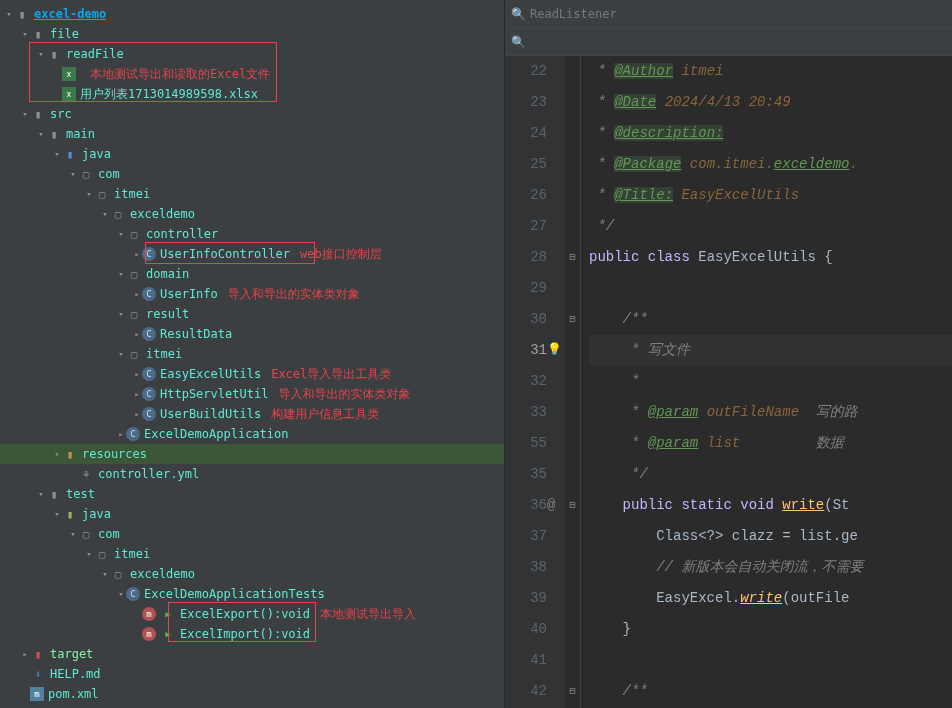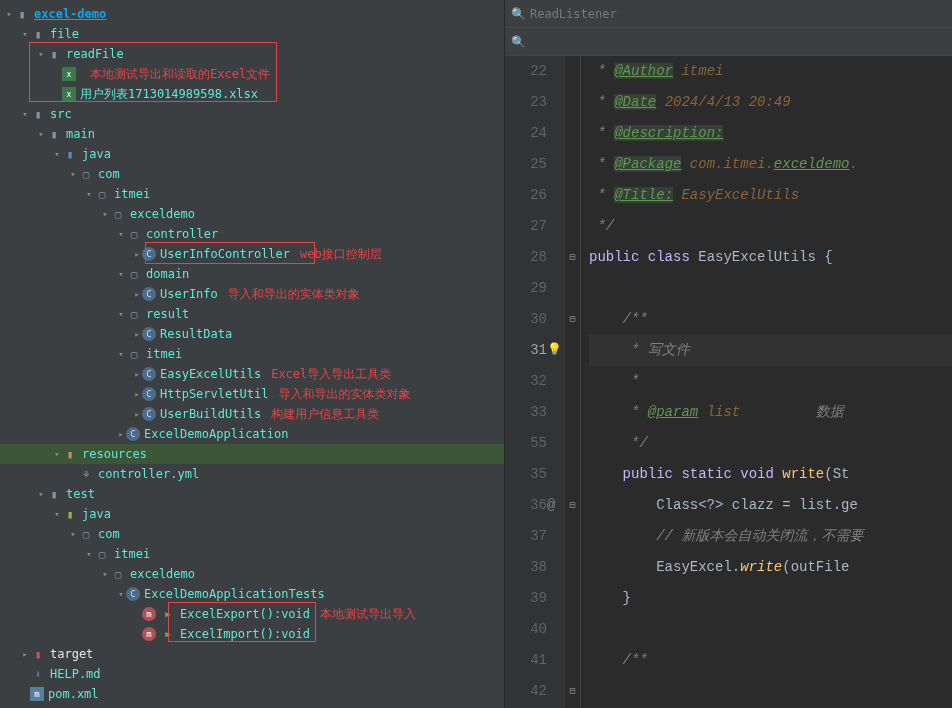--- a/index.html
+++ b/index.html
@@ -78,21 +78,21 @@
   background: #b05154;
   color: #fff;
   border-radius: 8px;
   width: 14px;
   height: 14px;
   font-size: 9px;
 }
 .pkg-icon { color: #87939a; }
 .label { color: #5eead4; }
 .label.bold { font-weight: bold; color: #0ea5e9; text-decoration: underline; }
-.label.muted { color: #e5e5e5; }
+.label.muted { color: #86efac; }
 .annotation {
   color: #e8434a;
   margin-left: 10px;
   font-size: 12px;
 }
 .redbox {
   border: 1px solid #e8434a;
   position: absolute;
   pointer-events: none;
 }
@@ -140,21 +140,21 @@
   overflow: hidden;
 }
 .code-line { height: 31px; white-space: pre; }
 .code-line.current { background: #323232; }
 .c-comment { color: #808080; font-style: italic; }
 .c-tag { color: #629755; font-style: italic; text-decoration: underline; }
 .c-tag-bg { background: #344134; }
 .c-tagtxt { color: #8a653b; font-style: italic; }
 .c-key { color: #c4b5fd; }
 .c-ident { color: #a9b7c6; }
-.c-method { color: #ffc66d; font-style: italic; }
+.c-method { color: #ffc66d; font-style: italic; text-decoration: underline; }
 .c-param { color: #8a653b; font-style: italic; }
 .bulb {
   position: absolute;
   left: 42px;
   color: #f0a732;
   font-size: 12px;
 }
 .at-sym {
   position: absolute;
   left: 42px;
@@ -445,20 +445,21 @@
       <div class="code-line"><span class="c-comment"> * </span><span class="c-tag c-tag-bg">@Date</span><span class="c-tagtxt"> 2024/4/13 20:49</span></div>
       <div class="code-line"><span class="c-comment"> * </span><span class="c-tag c-tag-bg">@description:</span><span class="c-tagtxt"></span></div>
       <div class="code-line"><span class="c-comment"> * </span><span class="c-tag c-tag-bg">@Package</span><span class="c-tagtxt"> com.itmei.</span><span class="c-tag">exceldemo</span><span class="c-tagtxt">.</span></div>
       <div class="code-line"><span class="c-comment"> * </span><span class="c-tag c-tag-bg">@Title:</span><span class="c-tagtxt"> EasyExcelUtils</span></div>
       <div class="code-line"><span class="c-comment"> */</span></div>
       <div class="code-line"><span class="c-key">public </span><span class="c-key">class </span><span class="c-ident">EasyExcelUtils </span><span class="c-ident">{</span></div>
       <div class="code-line"></div>
       <div class="code-line"><span class="c-comment">    /**</span></div>
       <div class="code-line current"><span class="c-comment">     * 写文件</span></div>
       <div class="code-line"><span class="c-comment">     *</span></div>
+      <div class="code-line"><span class="c-comment">     * </span><span class="c-tag">@param</span><span class="c-param"> outFileName</span><span class="c-comment">  写的路</span></div>
       <div class="code-line"><span class="c-comment">     * </span><span class="c-tag">@param</span><span class="c-param"> list</span><span class="c-comment">         数据</span></div>
       <div class="code-line"><span class="c-comment">     */</span></div>
       <div class="code-line"><span class="c-key">    public static void </span><span class="c-method" style="font-style:normal;color:#ffc66d">write</span><span class="c-ident">(St</span></div>
       <div class="code-line"><span class="c-ident">        Class&lt;?&gt; clazz = list.ge</span></div>
       <div class="code-line"><span class="c-comment">        // </span><span class="c-comment">新版本会自动关闭流，不需要</span></div>
       <div class="code-line"><span class="c-ident">        EasyExcel.</span><span class="c-method">write</span><span class="c-ident">(outFile</span></div>
       <div class="code-line"><span class="c-ident">    }</span></div>
       <div class="code-line"></div>
       <div class="code-line"><span class="c-comment">    /**</span></div>
     </div>

